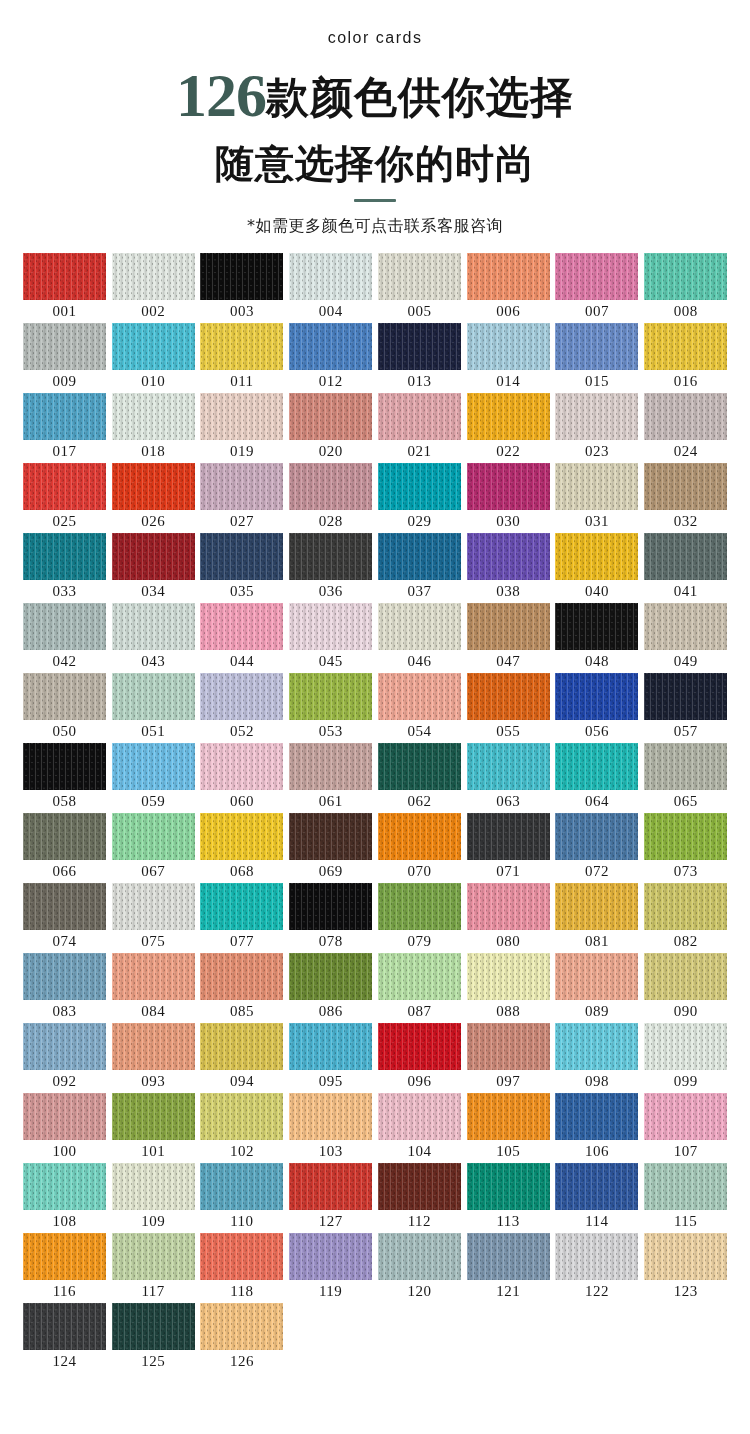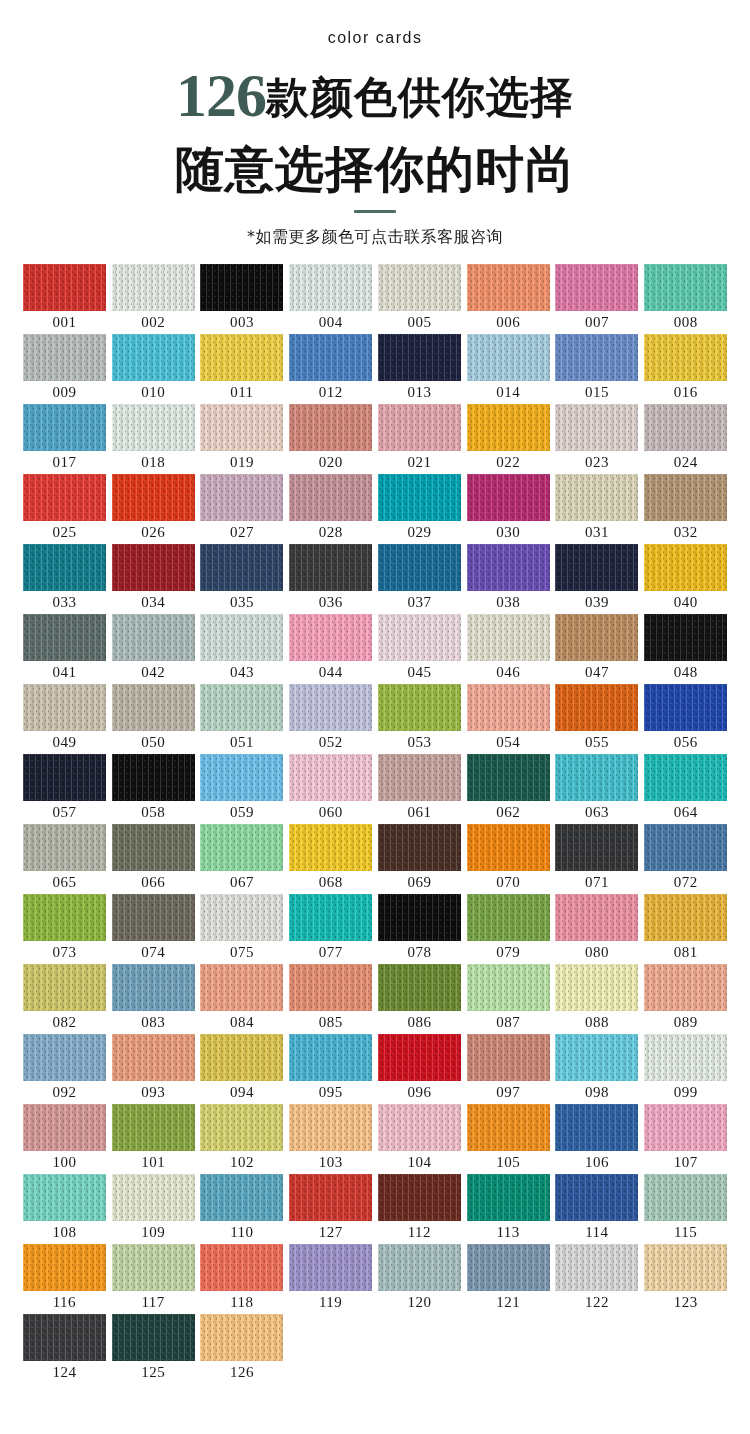--- a/index.html
+++ b/index.html
@@ -46,21 +46,21 @@
   }
   .headline-cn {
     font-family: "DejaVu Sans", "Liberation Sans", sans-serif;
     font-size: 43px;
     font-weight: 700;
     color: #141414;
     letter-spacing: 1px;
   }
   .headline2 {
     font-family: "DejaVu Sans", "Liberation Sans", sans-serif;
-    font-size: 49px;
+    font-size: 39px;
     font-weight: 700;
     color: #141414;
     letter-spacing: 1px;
     line-height: 1.15;
     margin-bottom: 12px;
   }
   .divider {
     width: 42px;
     height: 3px;
     background: #4e6e66;
@@ -293,24 +293,20 @@
     </div>
     <div class="cell">
       <div class="swatch" style="background-color: rgb(26, 108, 152);"></div>
       <div class="cell-label">037</div>
     </div>
     <div class="cell">
       <div class="swatch" style="background-color: rgb(106, 79, 181);"></div>
       <div class="cell-label">038</div>
     </div>
     <div class="cell">
-      <div class="swatch" style="background-color: rgb(32, 37, 63);"></div>
-      <div class="cell-label">039</div>
-    </div>
-    <div class="cell">
       <div class="swatch" style="background-color: rgb(239, 189, 31);"></div>
       <div class="cell-label">040</div>
     </div>
     <div class="cell">
       <div class="swatch" style="background-color: rgb(95, 111, 109);"></div>
       <div class="cell-label">041</div>
     </div>
     <div class="cell">
       <div class="swatch" style="background-color: rgb(172, 189, 187);"></div>
       <div class="cell-label">042</div>
@@ -491,20 +487,24 @@
       <div class="swatch" style="background-color: rgb(185, 227, 168);"></div>
       <div class="cell-label">087</div>
     </div>
     <div class="cell">
       <div class="swatch" style="background-color: rgb(238, 238, 182);"></div>
       <div class="cell-label">088</div>
     </div>
     <div class="cell">
       <div class="swatch" style="background-color: rgb(240, 171, 146);"></div>
       <div class="cell-label">089</div>
+    </div>
+    <div class="cell">
+      <div class="swatch" style="background-color: rgb(214, 204, 125);"></div>
+      <div class="cell-label">090</div>
     </div>
     <div class="cell">
       <div class="swatch" style="background-color: rgb(133, 174, 203);"></div>
       <div class="cell-label">092</div>
     </div>
     <div class="cell">
       <div class="swatch" style="background-color: rgb(235, 159, 126);"></div>
       <div class="cell-label">093</div>
     </div>
     <div class="cell">

